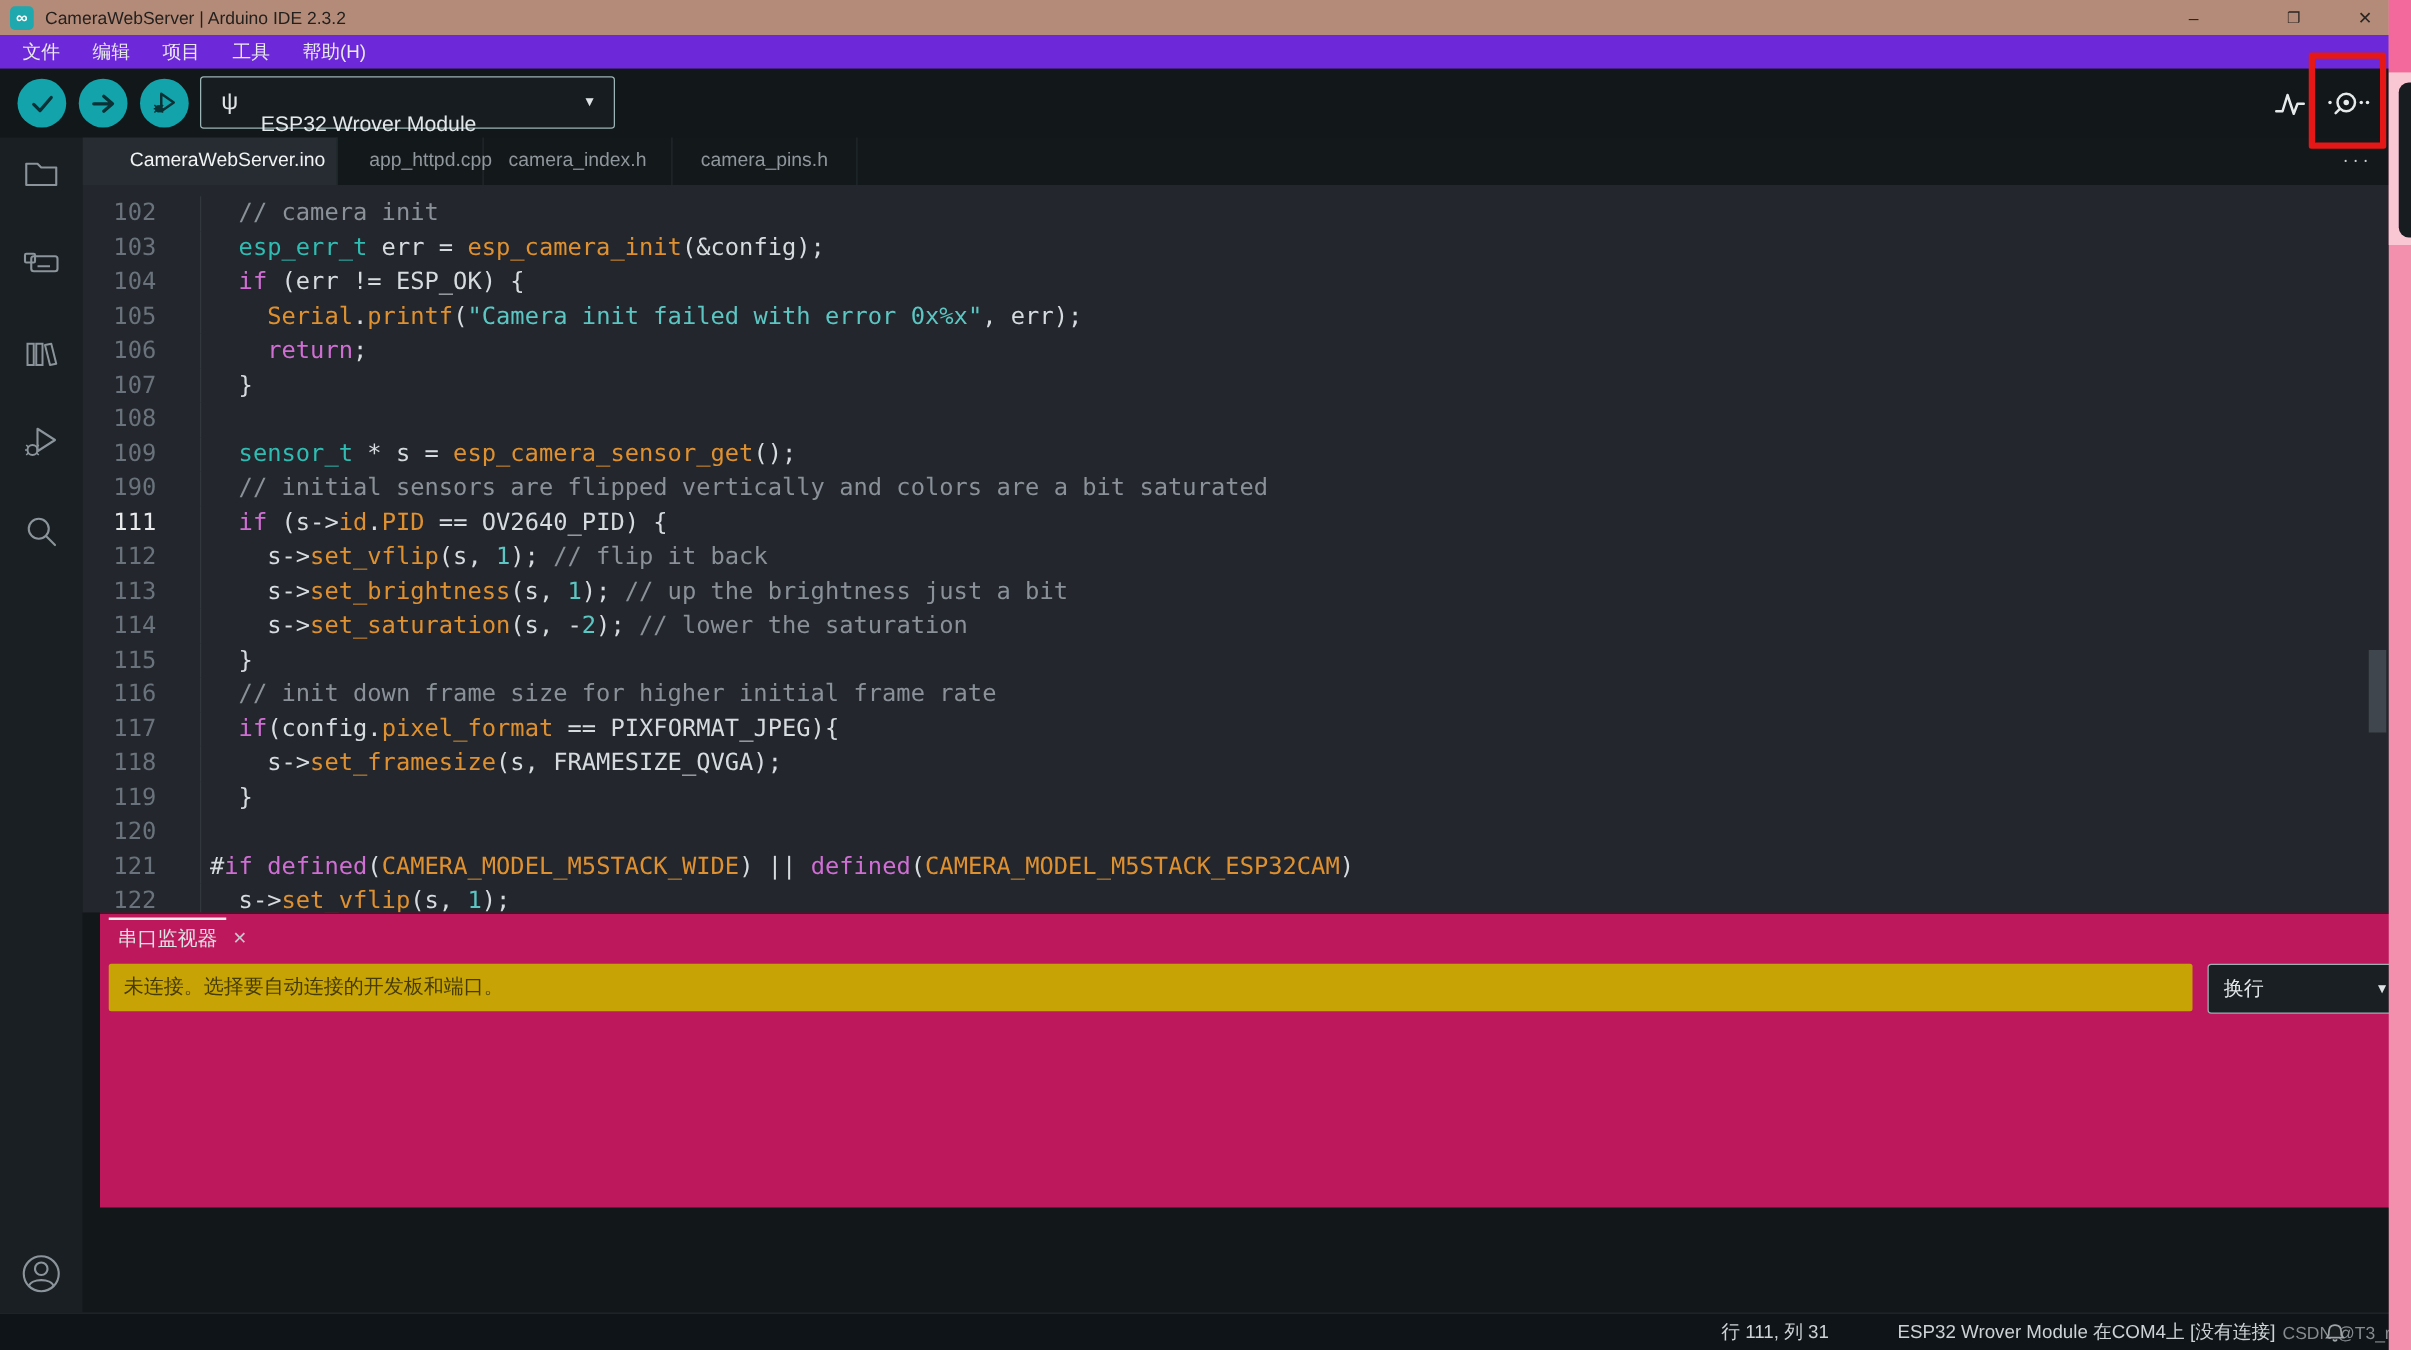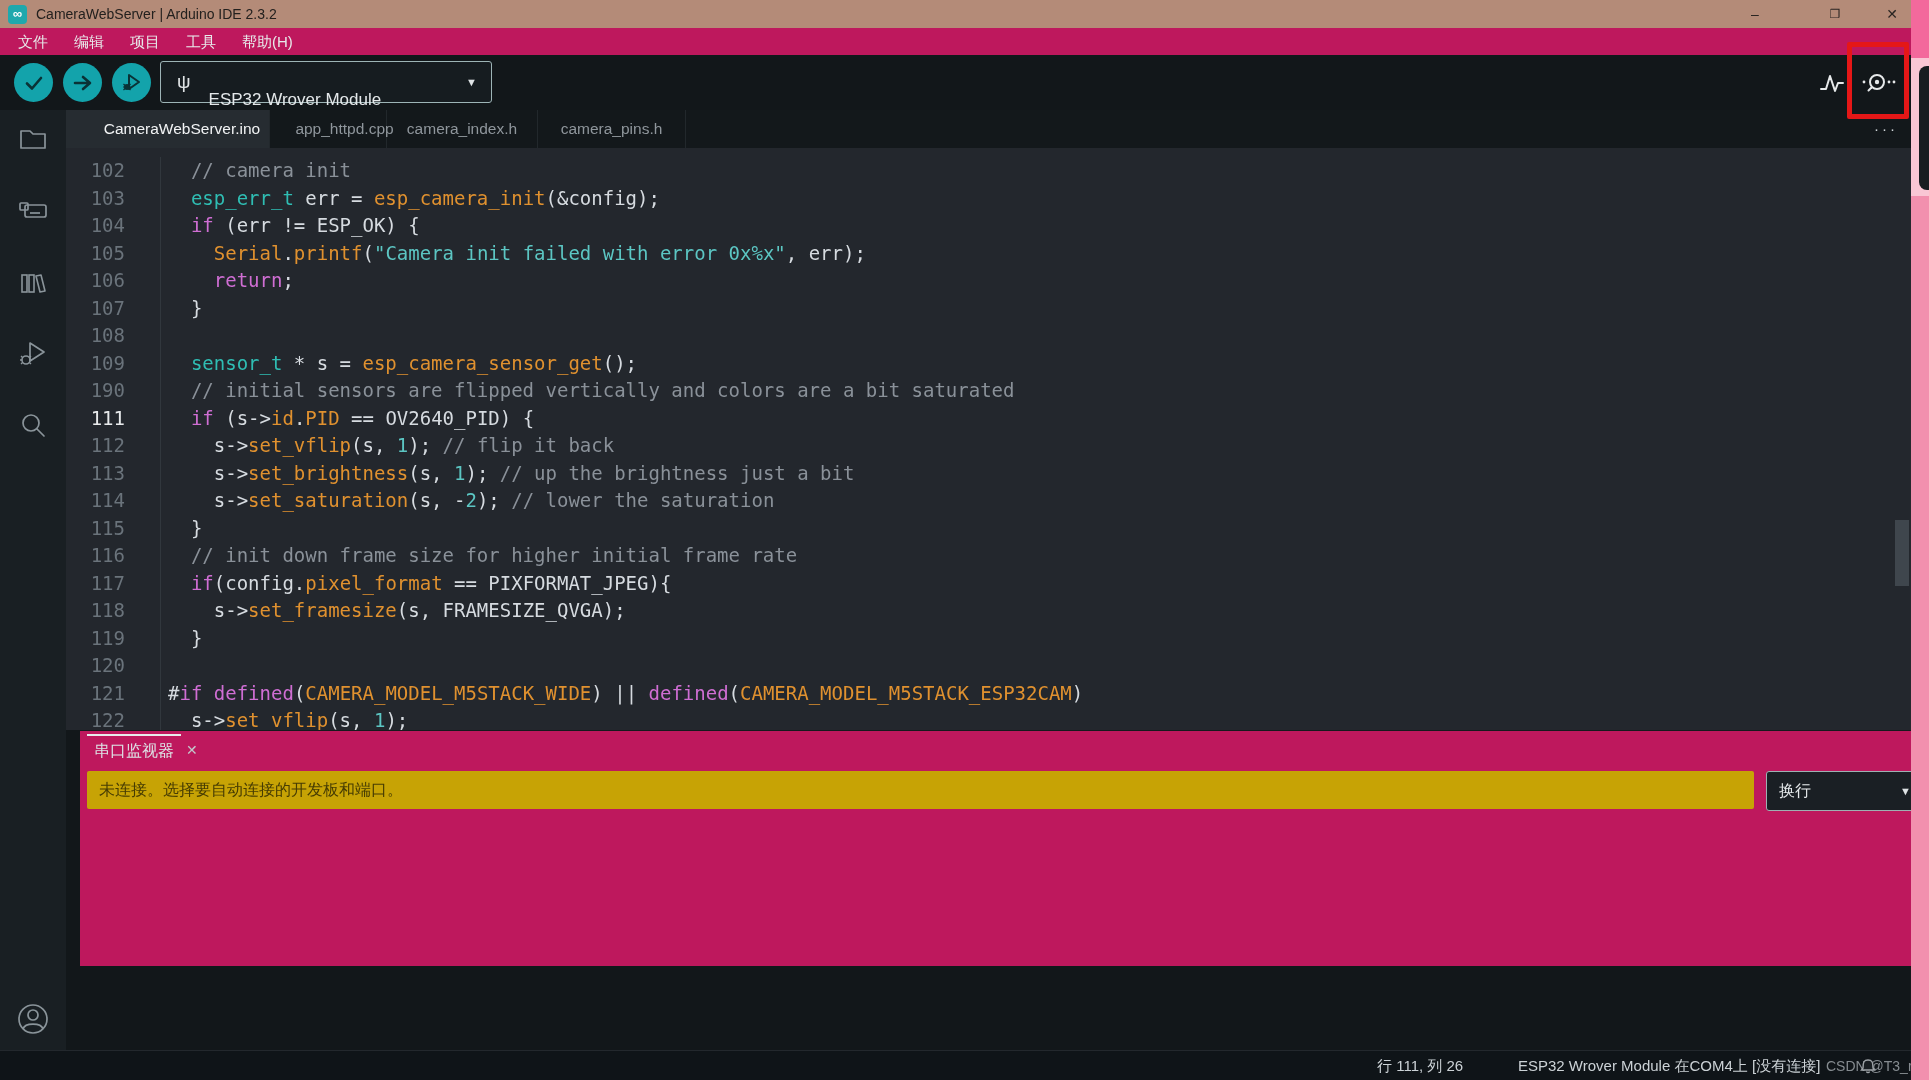--- a/index.html
+++ b/index.html
@@ -12,21 +12,21 @@
   #titlebar { left:0; top:0; width:1929px; height:28px; background:#b48b78;
               display:flex; align-items:center; }
   #app-icon { width:19px; height:19px; margin-left:8px; border-radius:4px; background:#1fa8ad;
               color:#ffffff; font-size:13px; line-height:18px; text-align:center; font-weight:bold; }
   #title-text { margin-left:9px; font-size:14px; color:#23201e; }
   .winbtn { position:absolute; top:0; width:40px; height:28px; text-align:center; line-height:28px;
             color:#2a2522; font-size:14px; }
   #btn-min { left:1735px; } #btn-max { left:1815px; font-size:12px; } #btn-close { left:1872px; }
 
   
-  #menubar { left:0; top:28px; width:1929px; height:27px; background:#be185d;
+  #menubar { left:0; top:28px; width:1929px; height:27px; background:#6d28d9;
              display:flex; align-items:flex-start; padding-left:5px; }
   .menu-item { padding:0 13px; font-size:15px; color:#e7e9ea; line-height:27px; }
 
   
   #toolbar { left:0; top:55px; width:1929px; height:55px; background:#12171a; }
   .tbtn { position:absolute; top:8px; width:39px; height:39px; border-radius:50%;
           background:#13a3ab; display:flex; align-items:center; justify-content:center; }
   #btn-verify { left:14px; } #btn-upload { left:63px; } #btn-debug { left:112px; }
   #board-select { position:absolute; left:160px; top:6px; width:332px; height:42px;
                   background:#161c20; border:1px solid #9db4b6; border-radius:3px;
@@ -263,21 +263,21 @@
     <div id="panel-tab-label" class="abs">串口监视器</div>
     <div id="panel-close" class="abs">✕</div>
     <div id="warn-bar" class="abs">未连接。选择要自动连接的开发板和端口。</div>
     <div id="lineend-select" class="abs">
       <span id="lineend-label">换行</span>
       <span id="lineend-caret">▼</span>
     </div>
   </div>
 
   <div id="statusbar" class="abs">
-    <span id="status-cursor" class="abs">行 111, 列 26</span>
+    <span id="status-cursor" class="abs">行 111, 列 31</span>
     <span id="status-board" class="abs">ESP32 Wrover Module 在COM4上 [没有连接]</span>
     <span id="watermark" class="abs">
       <span>CSDN @T3_rob</span>
       <span id="wm-bell">
         <svg width="16" height="18" viewBox="0 0 16 18">
             <path d="M3 12 C3 6 4 4 8 4 C12 4 13 6 13 12 L14.5 14 H1.5 Z" stroke="#b9bec2" stroke-width="1.4" fill="#1a1f23"></path>
             <path d="M6.5 15.5 C7 17 9 17 9.5 15.5" stroke="#b9bec2" stroke-width="1.4" fill="none"></path>
           </svg>
       </span>
       

